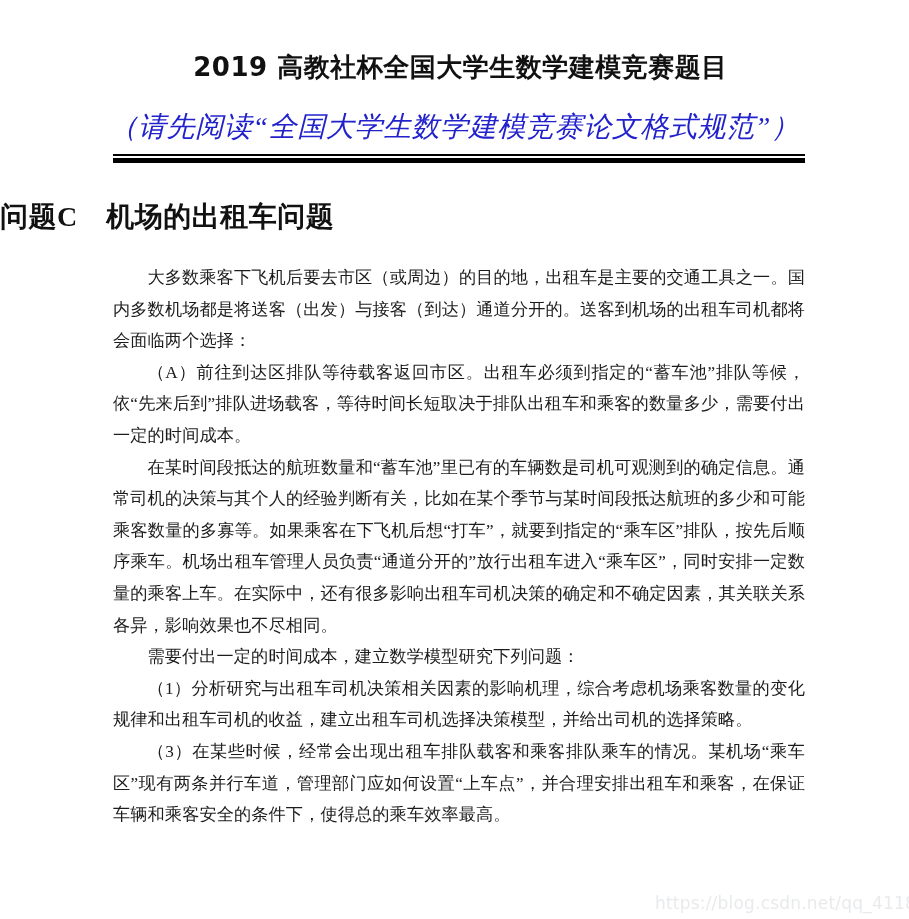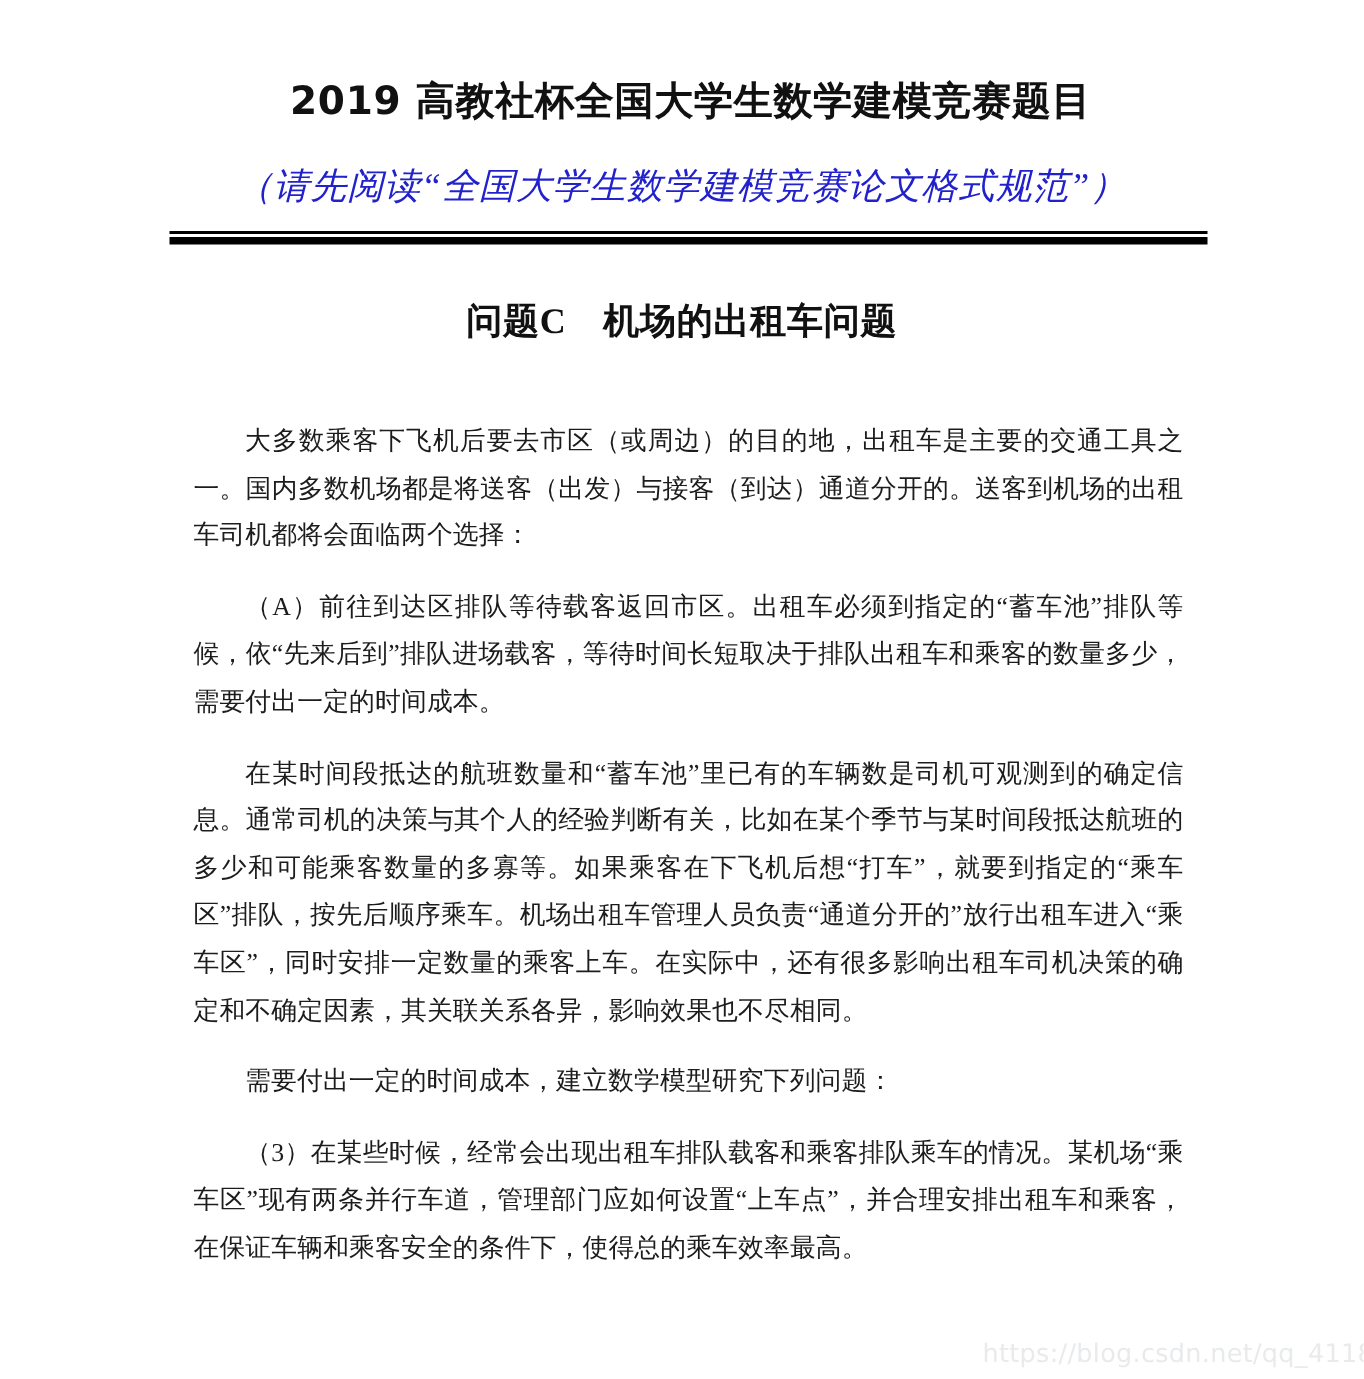--- a/index.html
+++ b/index.html
@@ -41,21 +41,21 @@
 
   .doc-subtitle {
     position: absolute;
     left: 0;
     right: 0;
     top: 108px;
     text-align: center;
     font-family: "Liberation Serif", "DejaVu Serif", serif;
     font-style: italic;
     font-weight: 500;
-    font-size: 24px;
+    font-size: 28px;
     color: #2222cc;
     white-space: nowrap;
     letter-spacing: 0.6px;
   }
 
   
   .rule {
     position: absolute;
     left: 113px;
     width: 692px;
@@ -80,45 +80,45 @@
     height: 5px;
     background: #000000;
   }
 
   
   .problem-heading {
     position: absolute;
     left: 0;
     right: 0;
     top: 198px;
-    text-align: center;
+    text-align: left;
     font-family: "Liberation Serif", "DejaVu Serif", serif;
     font-weight: 700;
-    font-size: 24px;
+    font-size: 28px;
     color: #111111;
     white-space: pre;
     letter-spacing: 0.5px;
   }
 
   
   .body-block {
     position: absolute;
     left: 113px;
     top: 262px;
     width: 692px;
     font-family: "Liberation Serif", "DejaVu Serif", serif;
     font-size: 17.2px;
     line-height: 31.6px;
     color: #1c1c1c;
     text-align: justify;
     text-justify: inter-character;
     letter-spacing: 0.1px;
   }
   .body-block p {
-    margin: 16px;
+    margin: 0;
     text-indent: 2em;
     text-align: justify;
     text-justify: inter-character;
     white-space: normal;
   }
 
   
   .watermark {
     position: absolute;
     left: 655px;
@@ -146,19 +146,20 @@
     <div class="thick"></div>
   </div>
 
   <div class="problem-heading">问题C　机场的出租车问题</div>
 
   <div class="body-block">
     <p>大多数乘客下飞机后要去市区（或周边）的目的地，出租车是主要的交通工具之一。国内多数机场都是将送客（出发）与接客（到达）通道分开的。送客到机场的出租车司机都将会面临两个选择：</p>
     <p>（A）前往到达区排队等待载客返回市区。出租车必须到指定的“蓄车池”排队等候，依“先来后到”排队进场载客，等待时间长短取决于排队出租车和乘客的数量多少，需要付出一定的时间成本。</p>
     <p>在某时间段抵达的航班数量和“蓄车池”里已有的车辆数是司机可观测到的确定信息。通常司机的决策与其个人的经验判断有关，比如在某个季节与某时间段抵达航班的多少和可能乘客数量的多寡等。如果乘客在下飞机后想“打车”，就要到指定的“乘车区”排队，按先后顺序乘车。机场出租车管理人员负责“通道分开的”放行出租车进入“乘车区”，同时安排一定数量的乘客上车。在实际中，还有很多影响出租车司机决策的确定和不确定因素，其关联关系各异，影响效果也不尽相同。</p>
     <p>需要付出一定的时间成本，建立数学模型研究下列问题：</p>
+    <p>（1）分析研究与出租车司机决策相关因素的影响机理，综合考虑机场乘客数量的变化规律和出租车司机的收益，建立出租车司机选择决策模型，并给出司机的选择策略。</p>
     <p>（3）在某些时候，经常会出现出租车排队载客和乘客排队乘车的情况。某机场“乘车区”现有两条并行车道，管理部门应如何设置“上车点”，并合理安排出租车和乘客，在保证车辆和乘客安全的条件下，使得总的乘车效率最高。</p>
 
   </div>
 
   <div class="watermark">https://blog.csdn.net/qq_41187256</div>
 
 </div>
 
 </body></html>

